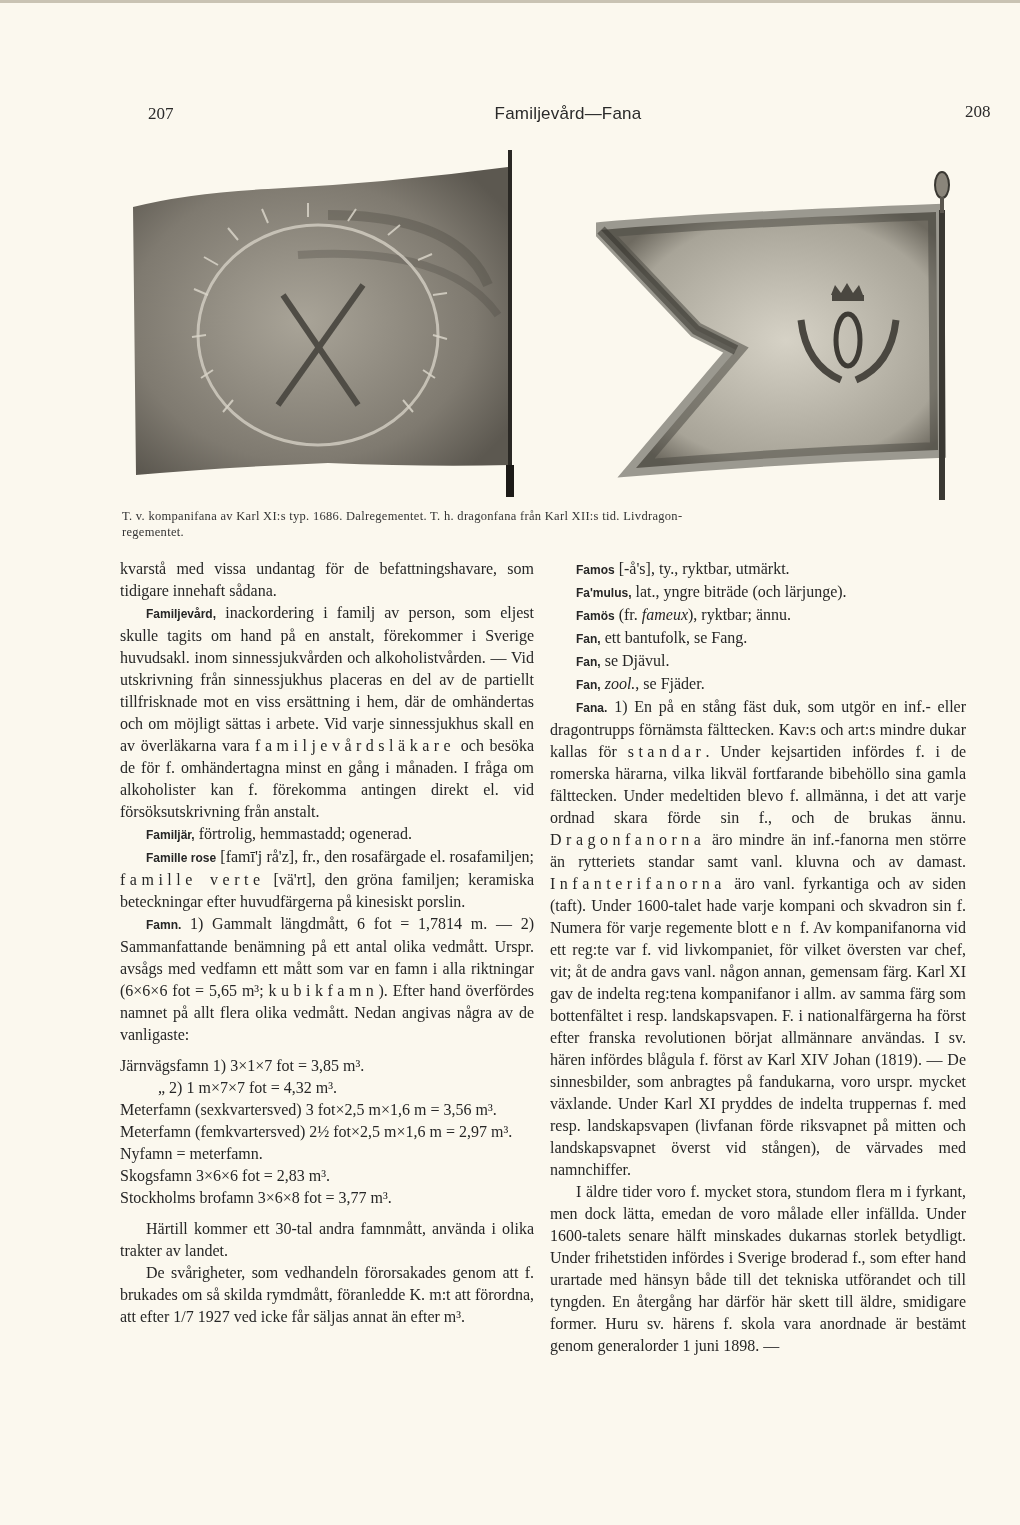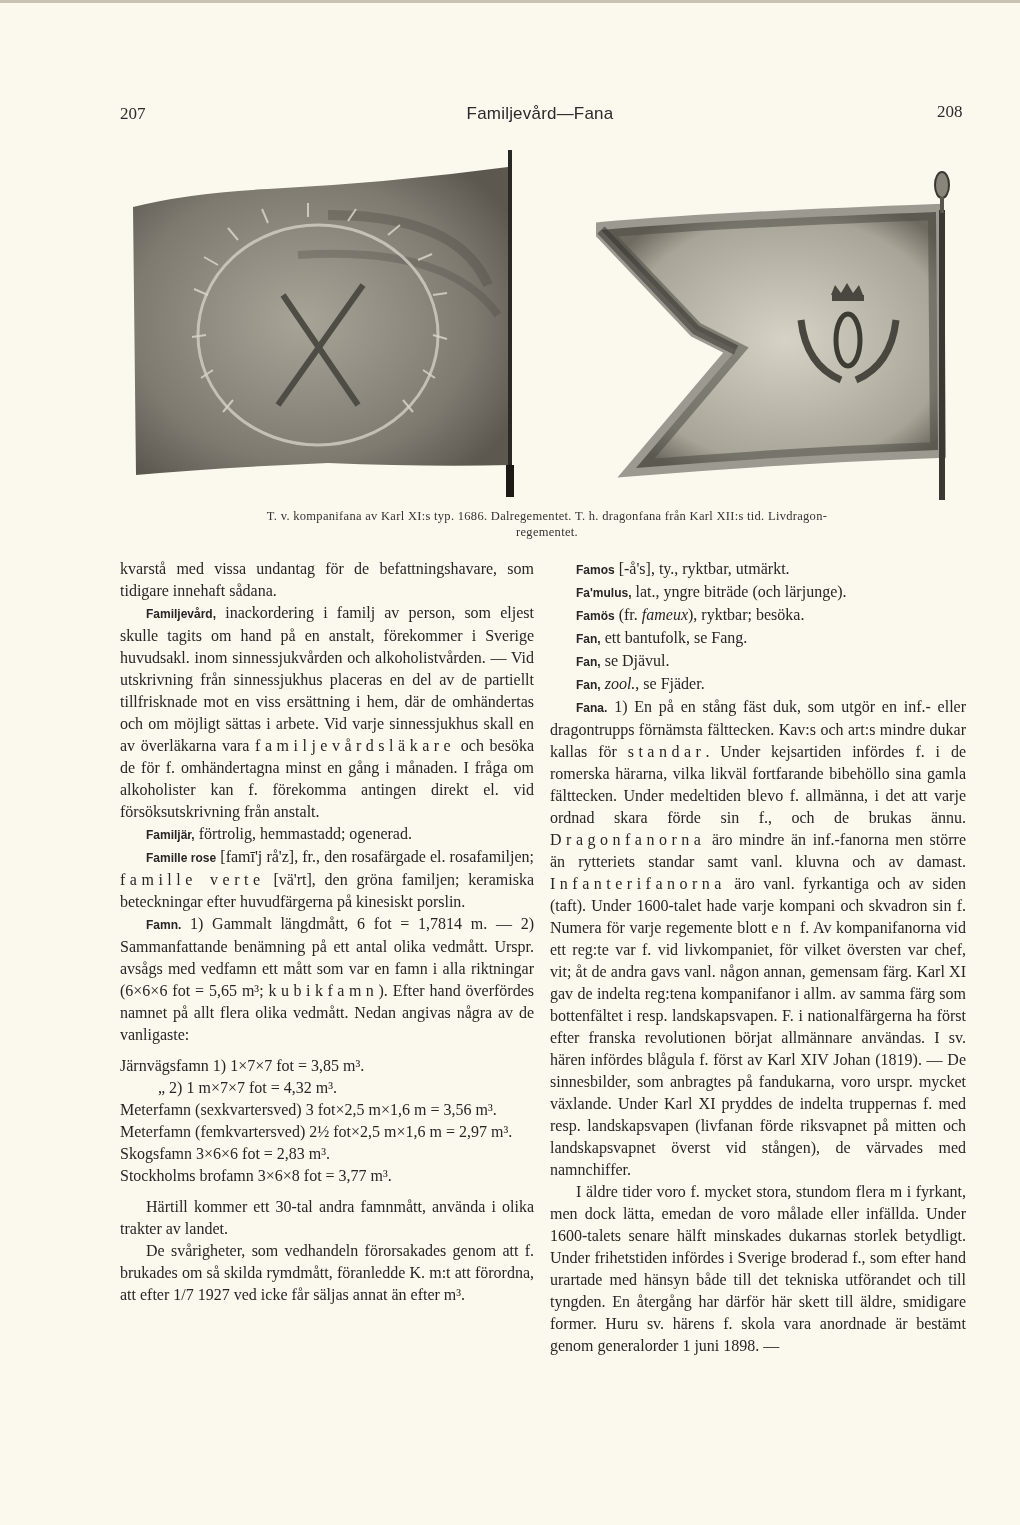--- a/index.html
+++ b/index.html
@@ -1,24 +1,24 @@
 <!DOCTYPE html>
 <html><head>
 <meta charset="utf-8">
 <style>
   html, body { margin:0; padding:0; }
   body { width:1020px; height:1525px; background:#fbf8ee; position:relative; overflow:hidden;
          font-family:"Liberation Serif","DejaVu Serif",serif; color:#222; }
   .topline { position:absolute; left:0; top:0; width:1020px; height:3px; background:#c9c3b3; }
-  .hdr { position:absolute; top:104px; font-size:17px; color:#2a2a2a; }
+  .hdr { position:absolute; top:104px; font-size:17px; color:#2a2a2a;margin-left:28px; }
   .hdr-left { left:120px; }
   .hdr-right { left:937px; top:102px; }
   .hdr-title { left:0; width:1080px; text-align:center; font-family:"Liberation Sans","DejaVu Sans",sans-serif; font-size:17px; letter-spacing:0.2px; }
   .fig { position:absolute; }
-  .caption { position:absolute; left:122px; top:508px; width:850px; text-align:center;
+  .caption { position:absolute; left:122px; top:508px; width:850px; 
              font-size:12.5px; line-height:16px; color:#333; letter-spacing:0.3px; }
   .col { position:absolute; top:558px; font-size:16px; line-height:22px; text-align:justify; color:#262626; }
   .col-left { left:120px; width:414px; }
   .col-right { left:550px; width:416px; }
   .col p { margin:0; }
   .ind { text-indent:26px; }
   .hang { padding-left:24px; text-indent:-24px; }
   .b { font-weight:bold; font-family:"Liberation Sans","DejaVu Sans",sans-serif; font-size:12px; }
   .sp { letter-spacing:4.5px; }
   .it { font-style:italic; }
@@ -82,34 +82,35 @@
 </div>
 
 <div class="col col-left">
   <p>kvarstå med vissa undantag för de befattnings­havare, som tidigare innehaft sådana.</p>
   <p class="ind"><span class="b">Familjevård,</span><span> inackordering i familj av person, som eljest skulle tagits om hand på en anstalt, förekommer i Sverige huvudsakl. inom sinnes­sjukvården och alkoholistvården. — Vid utskriv­ning från sinnessjukhus placeras en del av de partiellt tillfrisknade mot en viss ersättning i hem, där de omhändertas och om möjligt sättas i arbete. Vid varje sinnessjukhus skall en av överläkarna vara </span><span class="sp">familjevårdsläkare</span><span> och besöka de för f. omhändertagna minst en gång i månaden. I fråga om alkoholister kan f. före­komma antingen direkt el. vid försöksutskriv­ning från anstalt.</span></p>
   <p class="ind"><span class="b">Familjär,</span><span> förtrolig, hemmastadd; ogenerad.</span></p>
   <p class="ind"><span class="b">Famille rose</span><span> [famī'j rå'z], fr., den rosafär­gade el. rosafamiljen; </span><span class="sp">famille verte</span><span> [vä'rt], den gröna familjen; keramiska beteck­ningar efter huvudfärgerna på kinesiskt porslin.</span></p>
   <p class="ind"><span class="b">Famn.</span><span> 1) Gammalt längdmått, 6 fot = 1,7814 m. — 2) Sammanfattande benämning på ett antal olika vedmått. Urspr. avsågs med vedfamn ett mått som var en famn i alla riktningar (6×6×6 fot = 5,65 m³; </span><span class="sp">kubikfamn</span><span>). Efter hand över­fördes namnet på allt flera olika vedmått. Nedan angivas några av de vanligaste:</span></p>
   <div class="gap"></div>
   <div style="text-align:left;">
-    <p class="hang">Järnvägsfamn 1) 1×7×7 fot = 3,85 m³.</p>
+    <p class="hang">Järnvägsfamn 1) 3×1×7 fot = 3,85 m³.</p>
     <p class="hang" style="padding-left:62px;">„ 2) 1 m×7×7 fot = 4,32 m³.</p>
     <p class="hang">Meterfamn (sexkvartersved) 3 fot×2,5 m×1,6 m = 3,56 m³.</p>
     <p class="hang">Meterfamn (femkvartersved) 2½ fot×2,5 m×1,6 m = 2,97 m³.</p>
+    <p class="hang">Nyfamn = meterfamn.</p>
     <p class="hang">Skogsfamn 3×6×6 fot = 2,83 m³.</p>
     <p class="hang">Stockholms brofamn 3×6×8 fot = 3,77 m³.</p>
   </div>
   <div class="gap"></div>
   <p class="ind">Härtill kommer ett 30-tal andra famnmått, an­vända i olika trakter av landet.</p>
   <p class="ind">De svårigheter, som vedhandeln förorsakades genom att f. brukades om så skilda rymdmått, föranledde K. m:t att förordna, att efter 1/7 1927 ved icke får säljas annat än efter m³.</p>
 </div>
 
 <div class="col col-right">
   <p class="ind"><span class="b">Famos</span><span> [-å's], ty., ryktbar, utmärkt.</span></p>
   <p class="ind"><span class="b">Fa'mulus,</span><span> lat., yngre biträde (och lärjunge).</span></p>
-  <p class="ind"><span class="b">Famös</span><span> (fr. </span><span class="it">fameux</span><span>), ryktbar; besöka.</span></p>
+  <p class="ind"><span class="b">Famös</span><span> (fr. </span><span class="it">fameux</span><span>), ryktbar; ännu.</span></p>
   <p class="ind"><span class="b">Fan,</span><span> ett bantufolk, se Fang.</span></p>
   <p class="ind"><span class="b">Fan,</span><span> se Djävul.</span></p>
   <p class="ind"><span class="b">Fan,</span><span> </span><span class="it">zool.</span><span>, se Fjäder.</span></p>
   <p class="ind"><span class="b">Fana.</span><span> 1) En på en stång fäst duk, som utgör en inf.- eller dragontrupps förnämsta fälttecken. Kav:s och art:s mindre dukar kallas för </span><span class="sp">standar</span><span>. Under kejsartiden infördes f. i de romerska härarna, vilka likväl fortfarande bibehöllo sina gamla fälttecken. Under medeltiden blevo f. all­männa, i det att varje ordnad skara förde sin f., och de brukas ännu. </span><span class="sp">Dragonfanorna</span><span> äro mindre än inf.-fanorna men större än rytteriets standar samt vanl. kluvna och av damast. </span><span class="sp">Infanterifanorna</span><span> äro vanl. fyrkantiga och av si­den (taft). Under 1600-talet hade varje kompani och skvadron sin f. Numera för varje regemente blott </span><span class="sp">en</span><span> f. Av kompanifanorna vid ett reg:te var f. vid livkompaniet, för vilket översten var chef, vit; åt de andra gavs vanl. någon annan, gemen­sam färg. Karl XI gav de indelta reg:tena kom­panifanor i allm. av samma färg som botten­fältet i resp. landskapsvapen. F. i nationalfär­gerna ha först efter franska revolutionen börjat allmännare användas. I sv. hären infördes blå­gula f. först av Karl XIV Johan (1819). — De sinnesbilder, som anbragtes på fandukarna, voro urspr. mycket växlande. Under Karl XI pryddes de indelta truppernas f. med resp. land­skapsvapen (livfanan förde riksvapnet på mitten och landskapsvapnet överst vid stången), de vär­vades med namnchiffer.</span></p>
   <p class="ind">I äldre tider voro f. mycket stora, stundom flera m i fyrkant, men dock lätta, emedan de voro målade eller infällda. Under 1600-talets se­nare hälft minskades dukarnas storlek betydligt. Under frihetstiden infördes i Sverige broderad f., som efter hand urartade med hänsyn både till det tekniska utförandet och till tyngden. En åter­gång har därför här skett till äldre, smidigare former. Huru sv. härens f. skola vara anordnade är bestämt genom generalorder 1 juni 1898. —</p>
 </div>
 
 </body></html>

